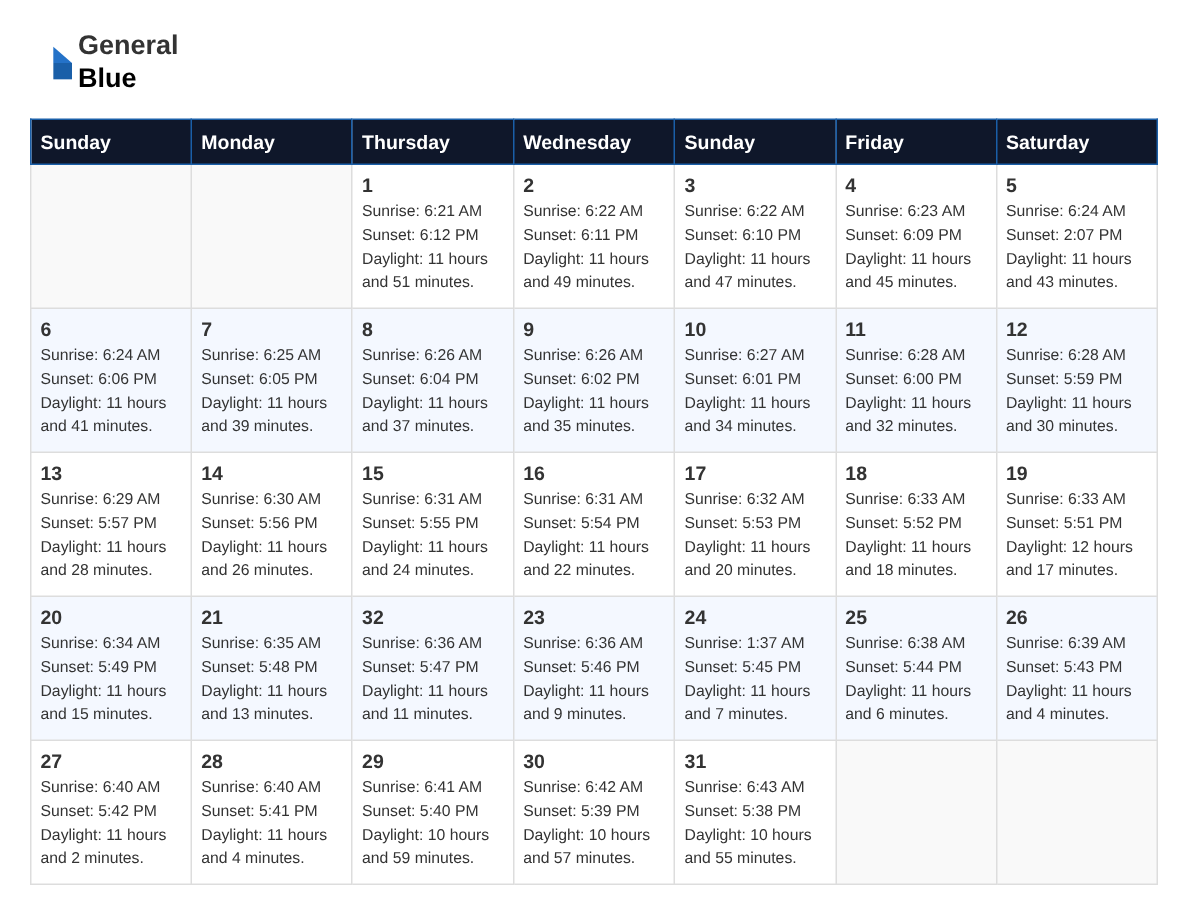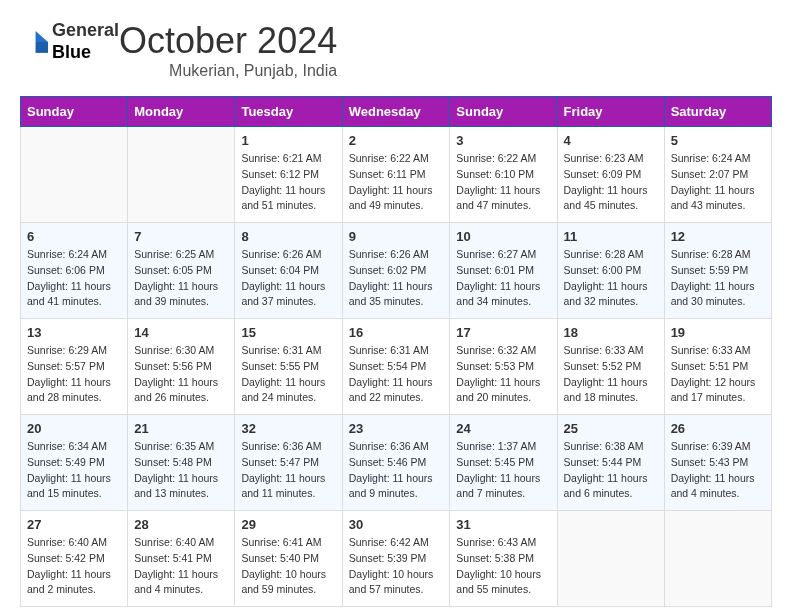--- a/index.html
+++ b/index.html
@@ -5,21 +5,21 @@
     * { box-sizing: border-box; margin: 0; padding: 0; }
     body {
       font-family: Arial, sans-serif;
       background: #fff;
       width: 792px;
       min-height: 612px;
       padding: 20px;
     }
     .header {
       display: flex;
-      justify-content: flex-start;
+      justify-content: space-between;
       align-items: flex-start;
       margin-bottom: 16px;
     }
     .logo {
       display: flex;
       align-items: center;
       gap: 4px;
     }
     .logo-text {
       font-size: 18px;
@@ -42,21 +42,21 @@
     }
     .location {
       font-size: 16px;
       color: #555;
     }
     .calendar {
       width: 100%;
       border-collapse: collapse;
     }
     .calendar thead tr {
-      background-color: #a21caf;
+      background-color: #0f172a;
     }
     .calendar thead th {
       color: #fff;
       font-size: 13px;
       font-weight: 600;
       padding: 7px 6px;
       text-align: left;
       border: 1px solid #1a5fa8;
     }
     .calendar tbody tr {
@@ -94,32 +94,28 @@
   <div class="logo">
     <svg class="logo-icon" viewBox="0 0 36 36">
       <polygon points="20,4 36,18 20,18" fill="#2472c8"></polygon>
       <polygon points="20,18 36,18 36,32 20,32" fill="#1a5fa8"></polygon>
     </svg>
     <div class="logo-text">
       <span class="logo-general">General</span><br>
       <span class="logo-blue">Blue</span>
     </div>
   </div>
-  <div class="title-block">
-    <div class="month-title">October 2024</div>
-    <div class="location">Mukerian, Punjab, India</div>
-  </div>
 </div>
 
 <table class="calendar">
   <thead>
     <tr>
     <th>Sunday</th>
         <th>Monday</th>
-        <th>Tuesday</th>
+        <th>Thursday</th>
         <th>Wednesday</th>
         <th>Sunday</th>
         <th>Friday</th>
         <th>Saturday</th>
       </tr>
   </thead>
   <tbody>
   <tr>
         <td class="empty-cell"></td>
         <td class="empty-cell"></td>

